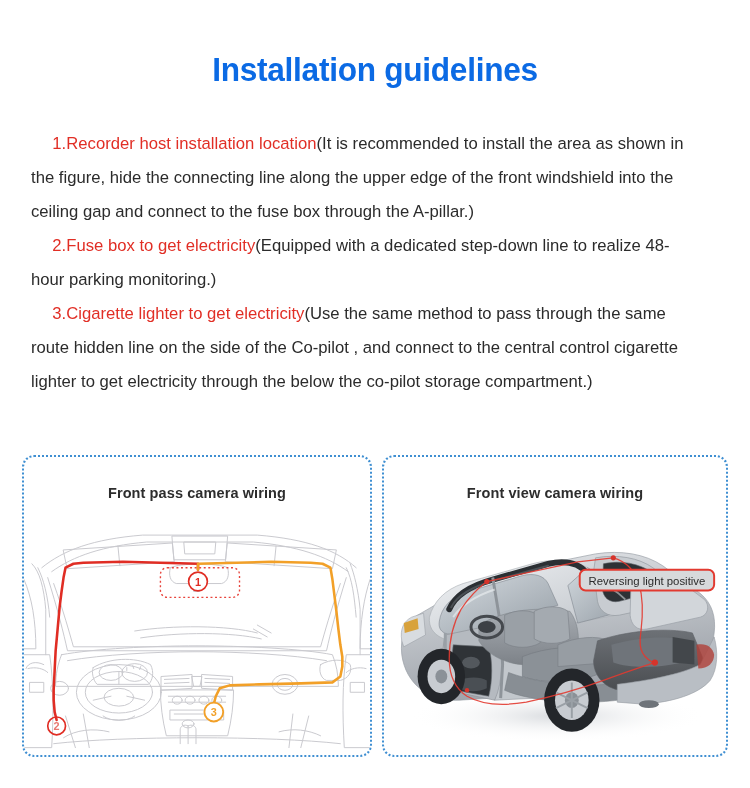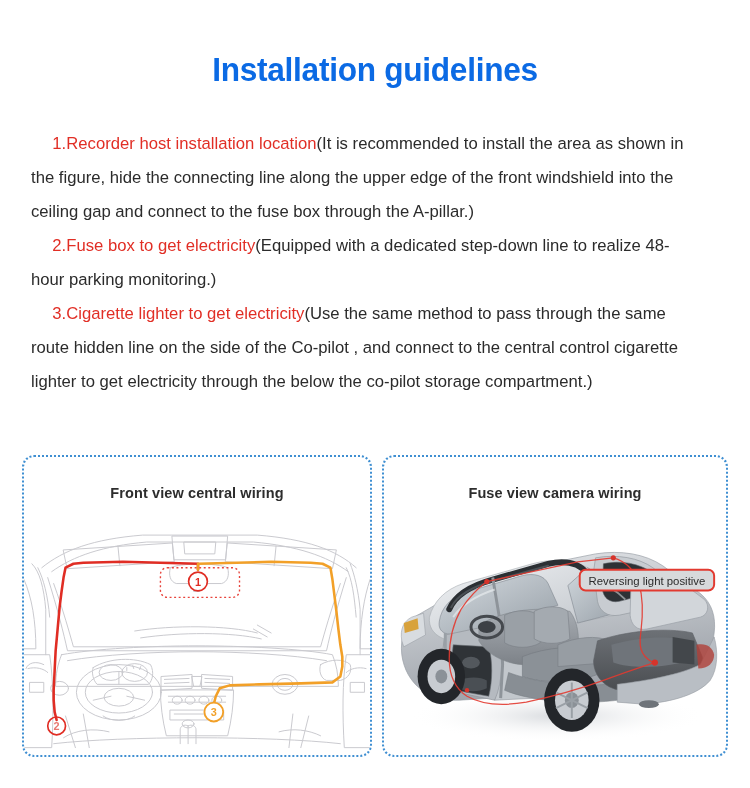--- a/index.html
+++ b/index.html
@@ -127,21 +127,21 @@
       <span class="lead">2.Fuse box to get electricity</span><span>(Equipped with a dedicated step-down line to realize 48-hour parking monitoring.)</span>
     </p>
     <p>
       <span class="lead">3.Cigarette lighter to get electricity</span><span>(Use the same method to pass through the same route hidden line on the side of the Co-pilot , and connect to the central control cigarette lighter to get electricity through the below the co-pilot storage compartment.)</span>
     </p>
   </div>
 
   <div class="panels">
 
     <div class="panel panel-front">
-      <div class="panel-title">Front view central wiring</div>
+      <div class="panel-title">Front pass camera wiring</div>
 
       <div class="panel-art">
         <svg viewBox="0 0 350 250" preserveAspectRatio="xMidYMid meet">
           <g stroke="#c9c9ce" stroke-width="1" fill="none" stroke-linecap="round" stroke-linejoin="round">
 
             <path d="M18 62 C40 44 70 33 120 29 L236 29 C286 33 316 44 336 62"></path>
             <path d="M28 66 C50 50 80 40 124 36 L232 36 C276 40 306 50 328 66"></path>
 
             <path d="M40 44 L150 37 L152 56 L44 63 Z"></path>
             <path d="M206 37 L316 44 L312 63 L204 56 Z"></path>
@@ -243,21 +243,21 @@
 
           <g>
             <circle cx="192" cy="208" r="9.5" fill="#ffffff" stroke="#f2a028" stroke-width="1.9"></circle>
             <text class="badge-text" x="192" y="212" text-anchor="middle" fill="#f2a028">3</text>
           </g>
         </svg>
       </div>
     </div>
 
     <div class="panel panel-rear">
-      <div class="panel-title">Fuse view camera wiring</div>
+      <div class="panel-title">Front view camera wiring</div>
 
       <div class="panel-art">
         <svg viewBox="0 0 346 250" preserveAspectRatio="xMidYMid meet">
           <defs>
             <linearGradient id="bodyGrad" x1="0" y1="0" x2="0.3" y2="1">
               <stop offset="0%" stop-color="#e9ebee"></stop>
               <stop offset="45%" stop-color="#c3c7cc"></stop>
               <stop offset="100%" stop-color="#9ea3aa"></stop>
             </linearGradient>
             <linearGradient id="roofGrad" x1="0" y1="0" x2="1" y2="1">

